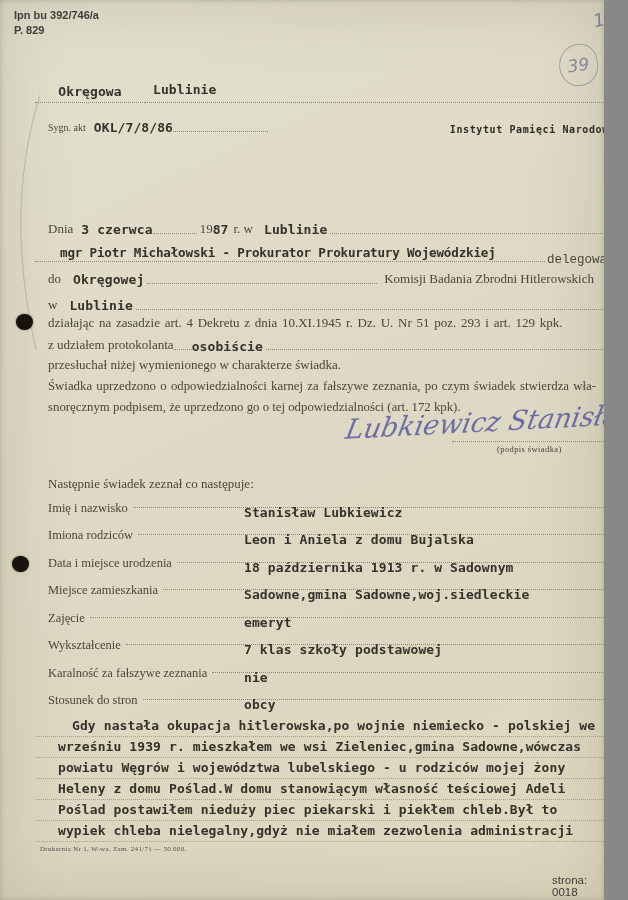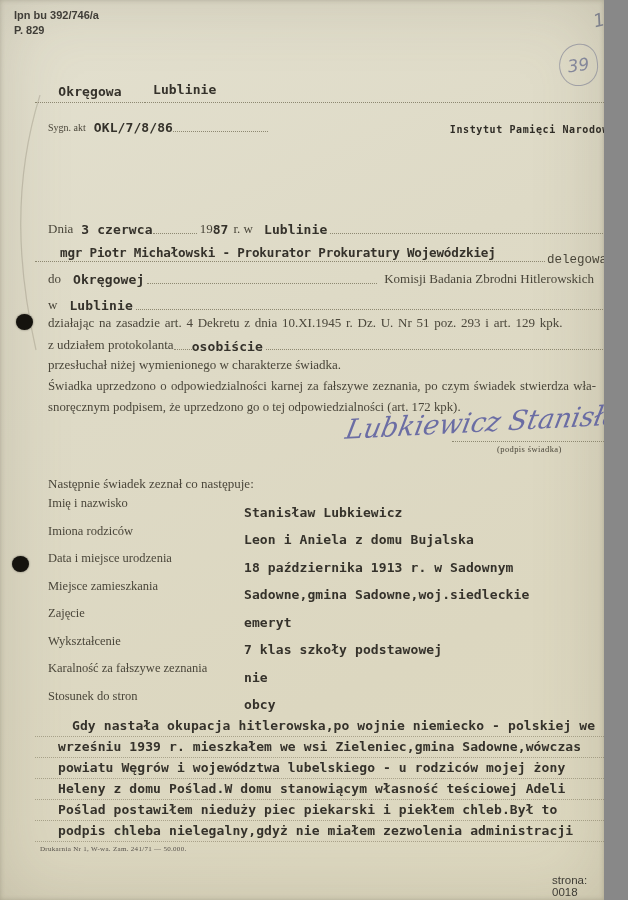--- a/index.html
+++ b/index.html
@@ -14,21 +14,21 @@
   .typed{font-family:"DejaVu Sans Mono",monospace;font-weight:700;color:#35322b;letter-spacing:.1px;}
   .row{position:absolute;left:35px;width:587px;display:flex;align-items:flex-end;font-size:13px;}
   .leader{flex:1;border-bottom:1.2px dotted #8d8871;margin:0 1px 3px 3px;height:10px;}
   .dots{display:inline-block;border-bottom:1.2px dotted #8d8871;height:10px;margin-bottom:3px;}
   .fillunder{border-bottom:1.2px dotted #8d8871;}
   .under{flex:1;border-bottom:1.2px dotted #8d8871;padding-left:25px;}
   .doc-title{top:166px;left:0;width:628px;text-align:center;font-size:19px;font-weight:700;
     letter-spacing:2.6px;color:#3f3b30;}
   .pencil{font-family:"DejaVu Sans",sans-serif;font-style:italic;color:#7e818c;}
   .punch{position:absolute;width:17px;height:16px;border-radius:50%;background:#15130e;box-shadow:0 0 2px rgba(20,18,12,.55);}
-  .frow{position:relative;display:flex;align-items:flex-start;height:27.5px;flex-direction:column;}
+  .frow{position:relative;display:flex;align-items:center;height:27.5px;}
   .flabel{font-size:12.5px;padding-bottom:3px;white-space:nowrap;}
   .fleader{flex:1;border-bottom:1.2px dotted #8d8871;margin:0 0 5px 5px;}
   .fvalue{position:absolute;left:196px;bottom:4px;font-size:13px;white-space:nowrap;}
   .nline{height:20px;line-height:19px;border-bottom:1px dotted rgba(125,118,92,.55);
     font-size:13px;white-space:nowrap;padding-left:23px;}
   .nline.indent{padding-left:37px;}
   .signature{position:absolute;top:406px;left:346px;font-family:"DejaVu Serif",serif;font-style:italic;
     font-size:27px;color:rgba(82,86,158,.82);transform:rotate(-3deg) skewX(-14deg);white-space:nowrap;}
   .warn{position:absolute;left:48px;width:548px;font-size:12.8px;color:#4a463a;}
 </style>
@@ -163,20 +163,20 @@
       <span class="fvalue typed">obcy</span>
     </div>
   </div>
 
   <div class="abs typed" style="top:716px;left:35px;width:575px;">
     <div class="nline indent">Gdy nastała okupacja hitlerowska,po wojnie niemiecko - polskiej we</div>
     <div class="nline">wrześniu 1939 r. mieszkałem we wsi Zieleniec,gmina Sadowne,wówczas</div>
     <div class="nline">powiatu Węgrów i województwa lubelskiego - u rodziców mojej żony</div>
     <div class="nline">Heleny z domu Poślad.W domu stanowiącym własność teściowej Adeli</div>
     <div class="nline">Poślad postawiłem nieduży piec piekarski i piekłem chleb.Był to</div>
-    <div class="nline">podpis chleba nielegalny,gdyż nie miałem zezwolenia administracji</div>
+    <div class="nline">wypiek chleba nielegalny,gdyż nie miałem zezwolenia administracji</div>
   </div>
 
   <div class="abs printed" style="top:845px;left:40px;font-size:7px;letter-spacing:.3px;color:#55504а;color:#55504a;">Drukarnia Nr 1, W-wa. Zam. 241/71 — 50.000.</div>
 
   <div class="abs" style="top:874px;left:552px;font-family:'Liberation Sans',sans-serif;font-size:11.5px;color:#3e3c35;">strona: 0018</div>
 
 </div>
 
 </body></html>

